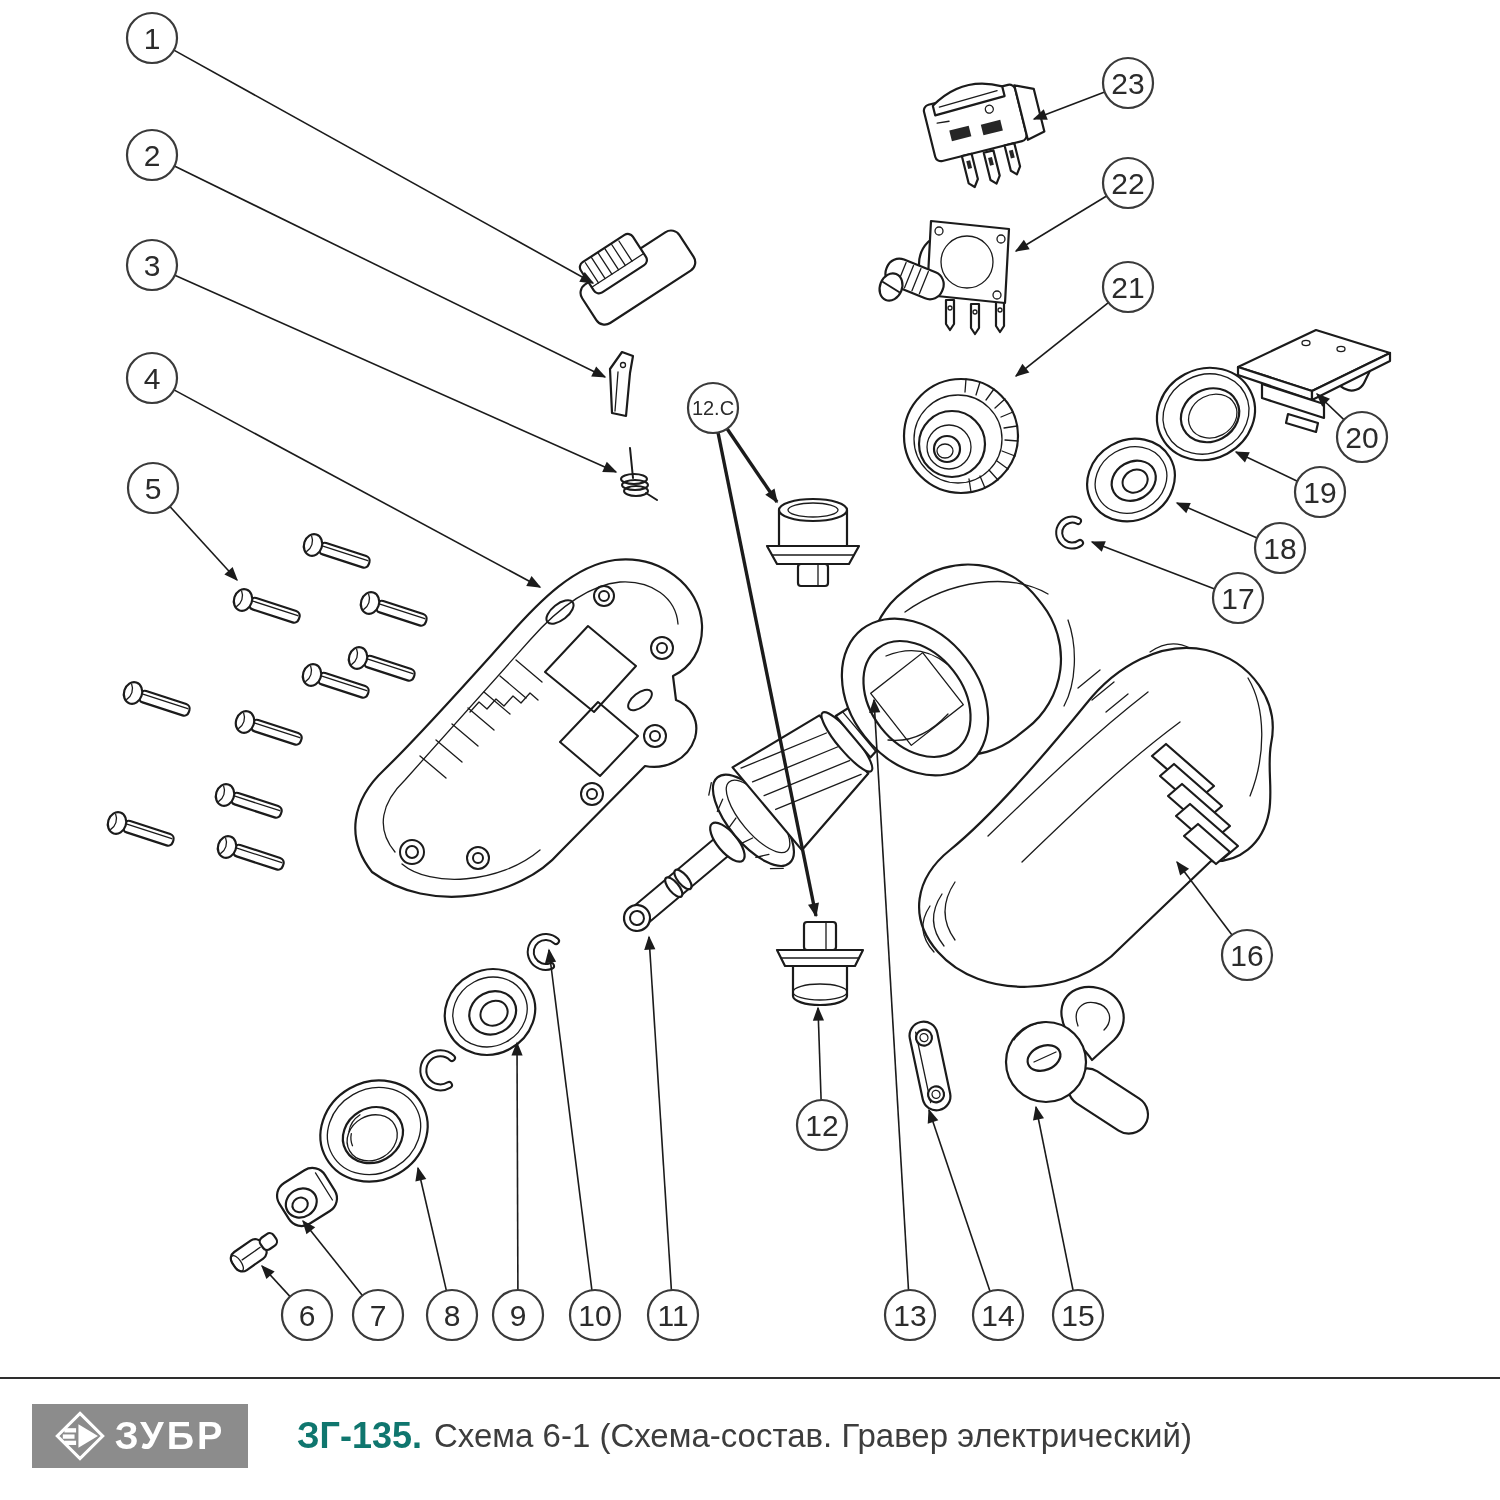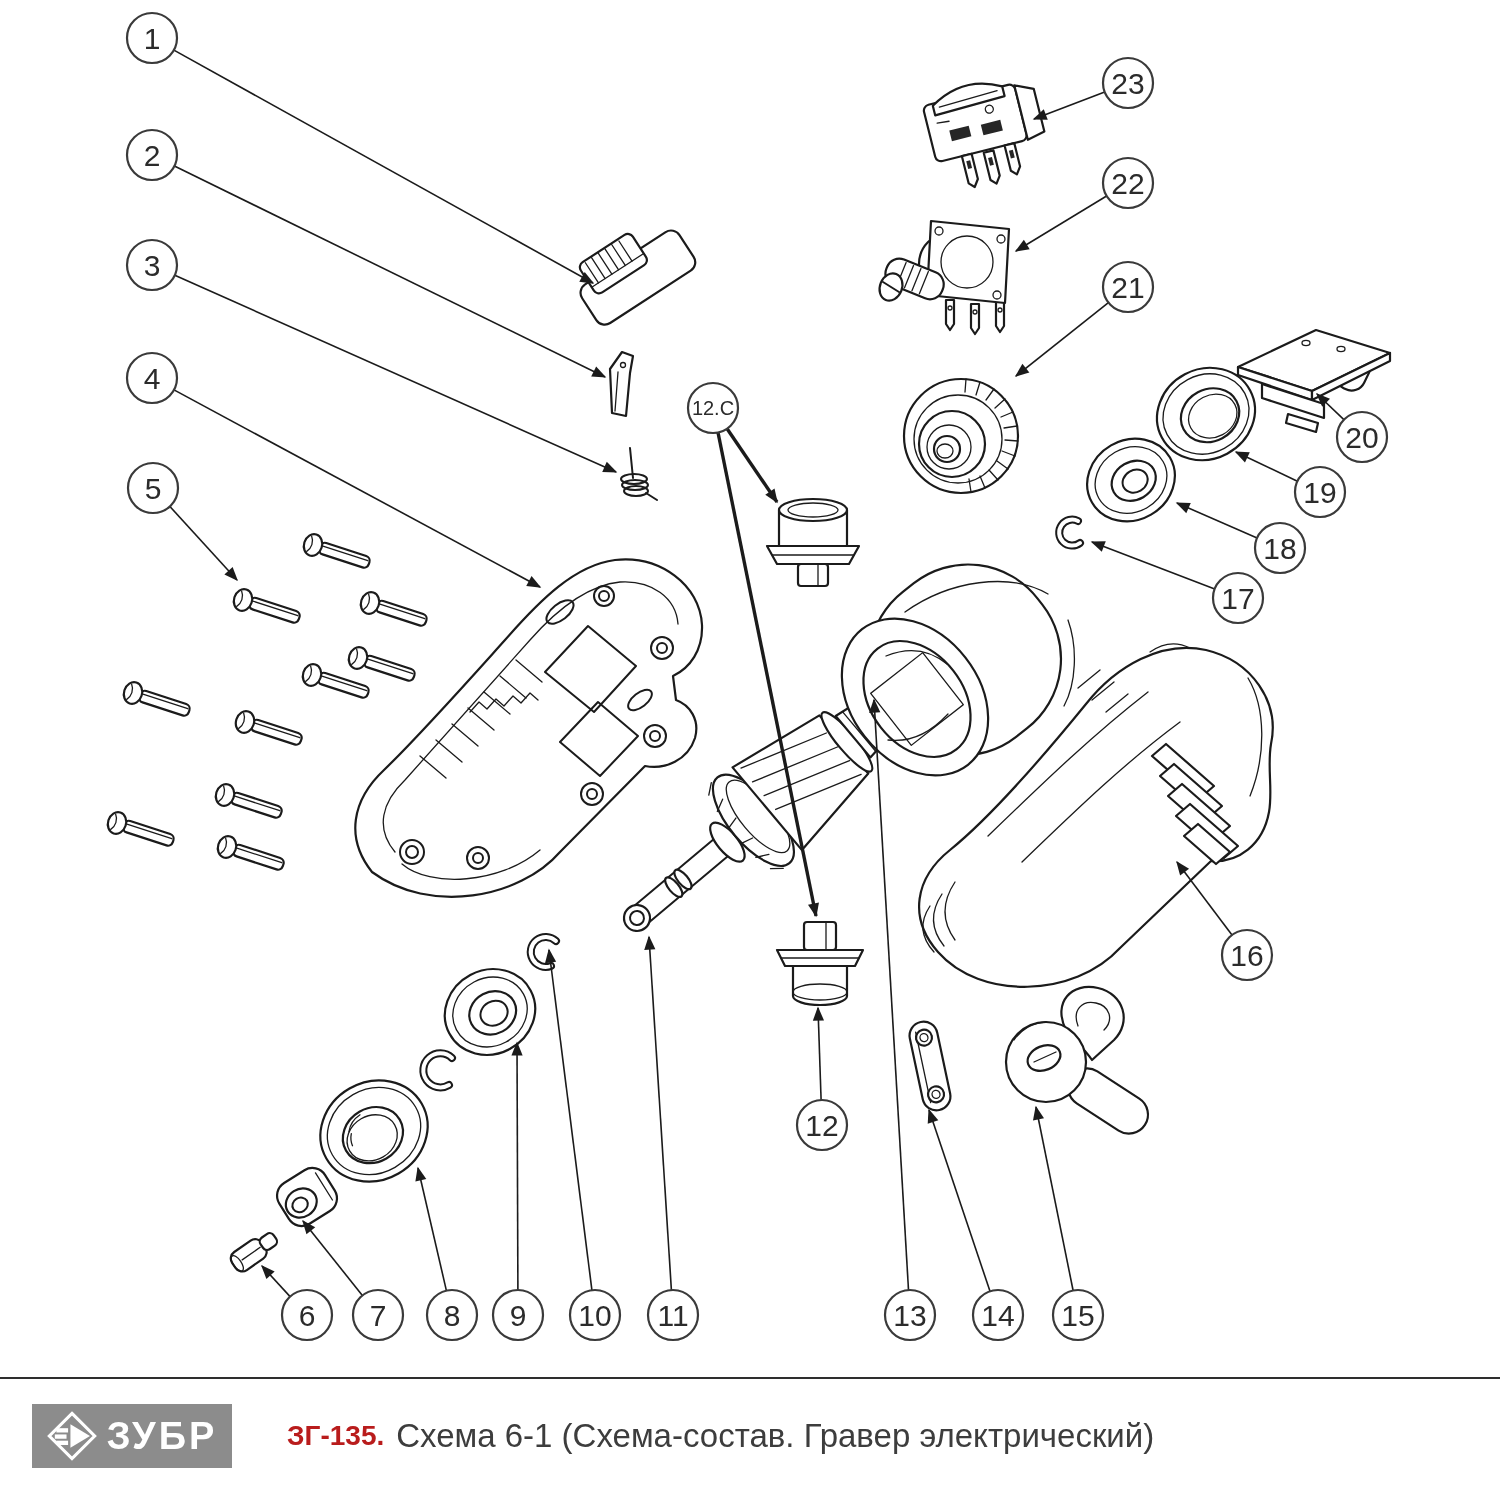--- a/index.html
+++ b/index.html
@@ -10,26 +10,26 @@
   .ln{fill:none;stroke:#1b1b1b;stroke-width:2;stroke-linejoin:round;stroke-linecap:round;}
   .thin{stroke-width:1.3;}
   .dark{fill:#262626;stroke:none;}
   .cclip-o{fill:none;stroke:#1b1b1b;stroke-width:8;stroke-linecap:round;}
   .cclip-i{fill:none;stroke:#ffffff;stroke-width:4;stroke-linecap:round;}
   .leader{fill:none;stroke:#1b1b1b;stroke-width:1.6;}
   .leader-thick{stroke-width:3.4;}
   .callout-circle{fill:#fff;stroke:#3a3a3a;stroke-width:2.2;}
   .callout-label{fill:#2b2b2b;}
   .rule{position:absolute;left:0;top:1377px;width:1500px;height:2px;background:#2e2e2e;}
-  .logo{position:absolute;left:32px;top:1404px;width:200px;height:64px;background:#8c8c8c;
+  .logo{position:absolute;left:32px;top:1404px;width:216px;height:64px;background:#8c8c8c;
         display:flex;align-items:center;justify-content:center;gap:10px;}
   .logo-text{color:#fff;font-weight:bold;font-size:38px;letter-spacing:3px;line-height:1;}
   .title{position:absolute;left:287px;top:1404px;height:64px;display:flex;align-items:center;
          font-size:33px;color:#3d3d3d;white-space:nowrap;}
-  .title .model{font-weight:bold;color:#b91c1c;font-size:28px;margin-right:12px;}
+  .title .model{font-weight:bold;color:#0f766e;font-size:36px;margin-right:12px;margin-left:10px;}
 </style>
 </head>
 <body>
 
 <div class="stage">
 
 <svg width="1500" height="1500" viewBox="0 0 1500 1500" xmlns="http://www.w3.org/2000/svg">
   <defs>
     <marker id="arrowhead" markerUnits="userSpaceOnUse" markerWidth="16" markerHeight="14" viewBox="0 0 10 10" refX="9" refY="5" orient="auto">
       <path d="M0,1 L10,5 L0,9 Z" fill="#1b1b1b"></path>

